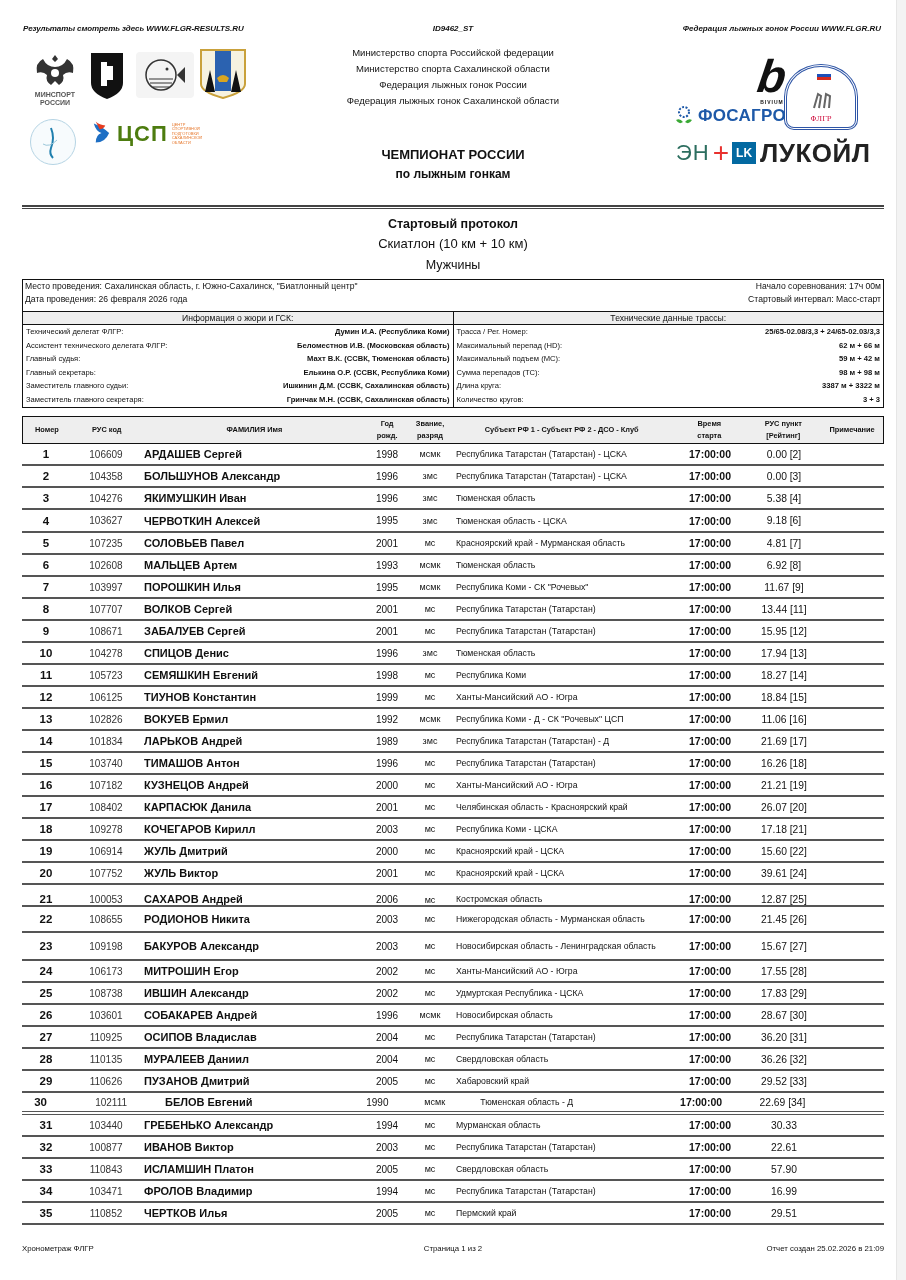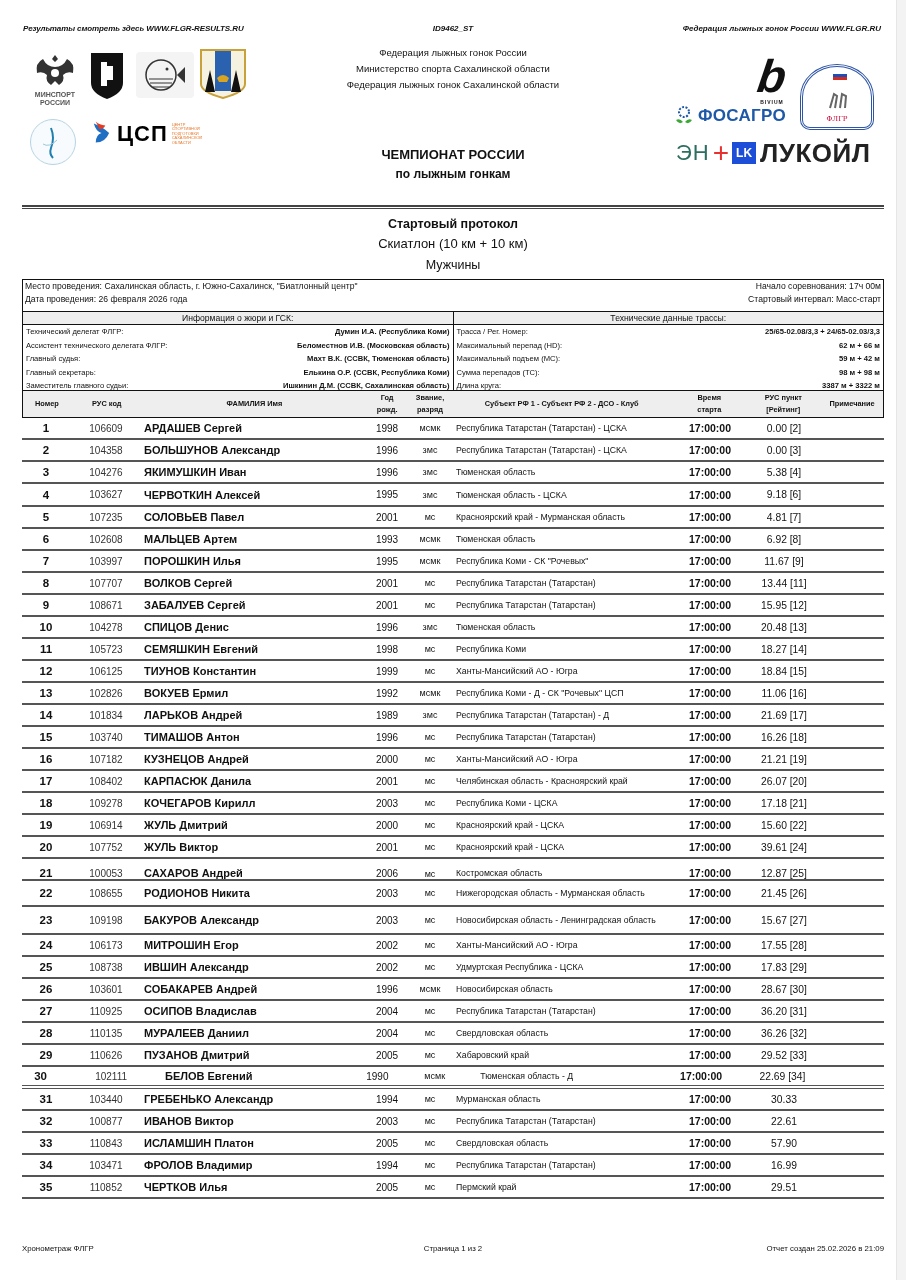--- a/index.html
+++ b/index.html
@@ -20,57 +20,57 @@
   .logos-left { position: absolute; left: 26px; top: 46px; width: 230px; height: 120px; }
   .logo { position: absolute; display: flex; align-items: center; justify-content: center; }
   .logo-minsport { left: 0; top: 0; width: 58px; height: 66px; flex-direction: column; }
   .logo-minsport .eagle { width: 44px; height: 40px; }
   .logo-minsport .txt { font-size: 7px; font-weight: bold; color: #555; text-align: center; line-height: 8px; }
   .logo-shield { left: 62px; top: 4px; width: 38px; height: 50px; }
   .logo-fish { left: 110px; top: 6px; width: 58px; height: 46px; background: #f4f4f4; border-radius: 4px; }
   .logo-coat { left: 172px; top: 2px; width: 50px; height: 52px; }
   .logo-circle { left: 4px; top: 73px; width: 46px; height: 46px; border-radius: 50%; border: 1px solid #b5d4e4; background: #f7fbfd; }
   .logo-csp { left: 64px; top: 72px; width: 120px; height: 32px; justify-content: flex-start; }
-  .logo-csp .csp-text { font-size: 22px; font-weight: bold; color: #000000; letter-spacing: 1px; margin-left: 4px; }
+  .logo-csp .csp-text { font-size: 22px; font-weight: bold; color: #4d7c0f; letter-spacing: 1px; margin-left: 4px; }
   .logo-csp .csp-small { font-size: 4px; color: #e6762a; line-height: 4.5px; margin-left: 4px; width: 40px; }
 
   .logos-right { position: absolute; left: 672px; top: 44px; width: 210px; height: 130px; }
   .logo-bivium { left: 78px; top: 4px; width: 44px; height: 62px; flex-direction: column; }
   .logo-bivium .b { font-size: 46px; font-weight: bold; font-style: italic; line-height: 46px; transform: skewX(-8deg); }
   .logo-bivium .t { font-size: 5px; font-weight: bold; letter-spacing: 1px; }
-  .logo-flgr { left: 128px; top: 20px; width: 74px; height: 66px; border-radius: 50% 50% 10px 10px; border: 3px double #2e55a6; }
+  .logo-flgr { left: 112px; top: 20px; width: 74px; height: 66px; border-radius: 50% 50% 10px 10px; border: 3px double #2e55a6; }
   .logo-flgr .flag { position: absolute; top: 4px; left: 30px; width: 14px; height: 9px; background: linear-gradient(#fff 33%, #1c4fb8 33%, #1c4fb8 66%, #d52b1e 66%); }
   .logo-flgr .fl { position: absolute; bottom: 4px; font-size: 7px; color: #c03; font-family: "DejaVu Serif", serif; }
   .logo-fosagro { left: 2px; top: 60px; width: 124px; height: 24px; justify-content: flex-start; }
   .logo-fosagro .flower { width: 20px; height: 20px; }
   .logo-fosagro .t { font-size: 17px; font-weight: bold; color: #1e59a8; margin-left: 4px; letter-spacing: 0.3px; }
   .logo-lukoil { left: 4px; top: 94px; width: 200px; height: 30px; justify-content: flex-start; }
   .logo-lukoil .en { font-size: 22px; color: #2c6e5f; letter-spacing: 1px; }
   .logo-lukoil .plus { font-size: 28px; color: #e8312e; margin: 0 3px; line-height: 22px; font-weight: 300; }
-  .logo-lukoil .lk { width: 24px; height: 22px; background: #1d4ed8; color: #fff; font-size: 12px; font-weight: bold; display:flex; align-items:center; justify-content:center; margin-right: 4px; }
+  .logo-lukoil .lk { width: 24px; height: 22px; background: #0369a1; color: #fff; font-size: 12px; font-weight: bold; display:flex; align-items:center; justify-content:center; margin-right: 4px; }
   .logo-lukoil .name { font-size: 26px; font-weight: bold; color: #222; letter-spacing: 0.5px; }
 
   .hr-double { position: absolute; left: 22px; top: 205px; width: 862px; height: 4px; border-top: 2px solid #444; border-bottom: 1px solid #444; }
 
   .title-block { position: absolute; left: 0; width: 906px; top: 214px; text-align: center; }
   .title-block .t1 { font-size: 12.5px; font-weight: bold; line-height: 20px; }
   .title-block .t2 { font-size: 13px; line-height: 20px; }
   .title-block .t3 { font-size: 12.5px; line-height: 22px; }
 
   .venue-box { position: absolute; left: 22px; top: 279px; width: 862px; height: 40px; border: 1px solid #111; border-bottom-width: 2px; font-size: 8.6px; line-height: 12.5px; padding: 0 2px; text-align: center; }
   .venue-box .row { display: flex; justify-content: space-between; }
 
   .info-wrap { position: absolute; left: 22px; top: 311px; width: 862px; height: 97px; display: flex; border: 1px solid #111; }
   .info-col { flex: 1; font-size: 7.6px; }
   .info-col.left { border-right: 1px solid #111; }
   .info-head { background: #eeeeee; border-bottom: 1px solid #111; text-align: center; font-size: 8.6px; height: 13px; line-height: 12px; }
   .info-row { display: flex; justify-content: space-between; height: 13.6px; line-height: 13.6px; padding: 0 3px; }
   .info-row .v { font-weight: bold; }
 
-  .grid { position: absolute; left: 22px; top: 390px; width: 862px; }
+  .grid { position: absolute; left: 22px; top: 416px; width: 862px; }
   .thead { display: flex; height: 28px; border: 1px solid #111; background: #eeeeee; font-size: 7.4px; font-weight: bold; align-items: center; }
   .thead div { text-align: center; line-height: 12px; }
   .row { display: flex; align-items: center; border-bottom: 2px solid #555; font-size: 10px; }
   .row.double { border-bottom: 4px double #555; }
   .c-num { width: 48px; text-align: center; font-weight: bold; font-size: 11.5px; }
   .c-rus { width: 72px; text-align: center; color: #333; font-size: 10px; }
   .c-name { width: 222px; padding-left: 2px; font-weight: bold; font-size: 11px; }
   .c-year { width: 46px; text-align: center; font-size: 10px; }
   .c-rank { width: 40px; text-align: center; font-size: 9px; }
   .c-region { width: 224px; padding-left: 6px; font-size: 8.7px; line-height: 12px; }
@@ -136,22 +136,23 @@
       <svg width="24" height="30" viewBox="0 0 24 30">
         <path d="M4 4 q2 8 8 10 q-6 2 -6 10 q10 0 14 -10 q-6 -6 -16 -10z" fill="#1e6fc4"></path>
         <path d="M6 2 q4 4 10 4 q-2 4 -6 4z" fill="#e63b1f"></path>
       </svg>
       <span class="csp-text">ЦСП</span>
       <span class="csp-small">ЦЕНТР СПОРТИВНОЙ ПОДГОТОВКИ САХАЛИНСКОЙ ОБЛАСТИ</span>
     </div>
   </div>
 
   <div class="orgs">
+    <div>Министерство спорта Российской федерации</div>
+    <div>Министерство спорта Сахалинской области</div>
     <div>Федерация лыжных гонок России</div>
-    <div>Министерство спорта Сахалинской области</div>
     <div>Федерация лыжных гонок Сахалинской области</div>
   </div>
 
   <div class="champ">
     <div class="l1">ЧЕМПИОНАТ РОССИИ</div>
     <div class="l2">по лыжным гонкам</div>
   </div>
 
   <div class="logos-right">
     <div class="logo logo-bivium">
@@ -369,21 +370,21 @@
           <div class="c-note"></div>
         </div>
         <div class="row" style="height: 22px;">
           <div class="c-num">10</div>
           <div class="c-rus">104278</div>
           <div class="c-name">СПИЦОВ Денис</div>
           <div class="c-year">1996</div>
           <div class="c-rank">змс</div>
           <div class="c-region">Тюменская область</div>
           <div class="c-time">17:00:00</div>
-          <div class="c-pts">20.48 [13]</div>
+          <div class="c-pts">17.94 [13]</div>
           <div class="c-note"></div>
         </div>
         <div class="row" style="height: 22px;">
           <div class="c-num">11</div>
           <div class="c-rus">105723</div>
           <div class="c-name">СЕМЯШКИН Евгений</div>
           <div class="c-year">1998</div>
           <div class="c-rank">мс</div>
           <div class="c-region">Республика Коми</div>
           <div class="c-time">17:00:00</div>

